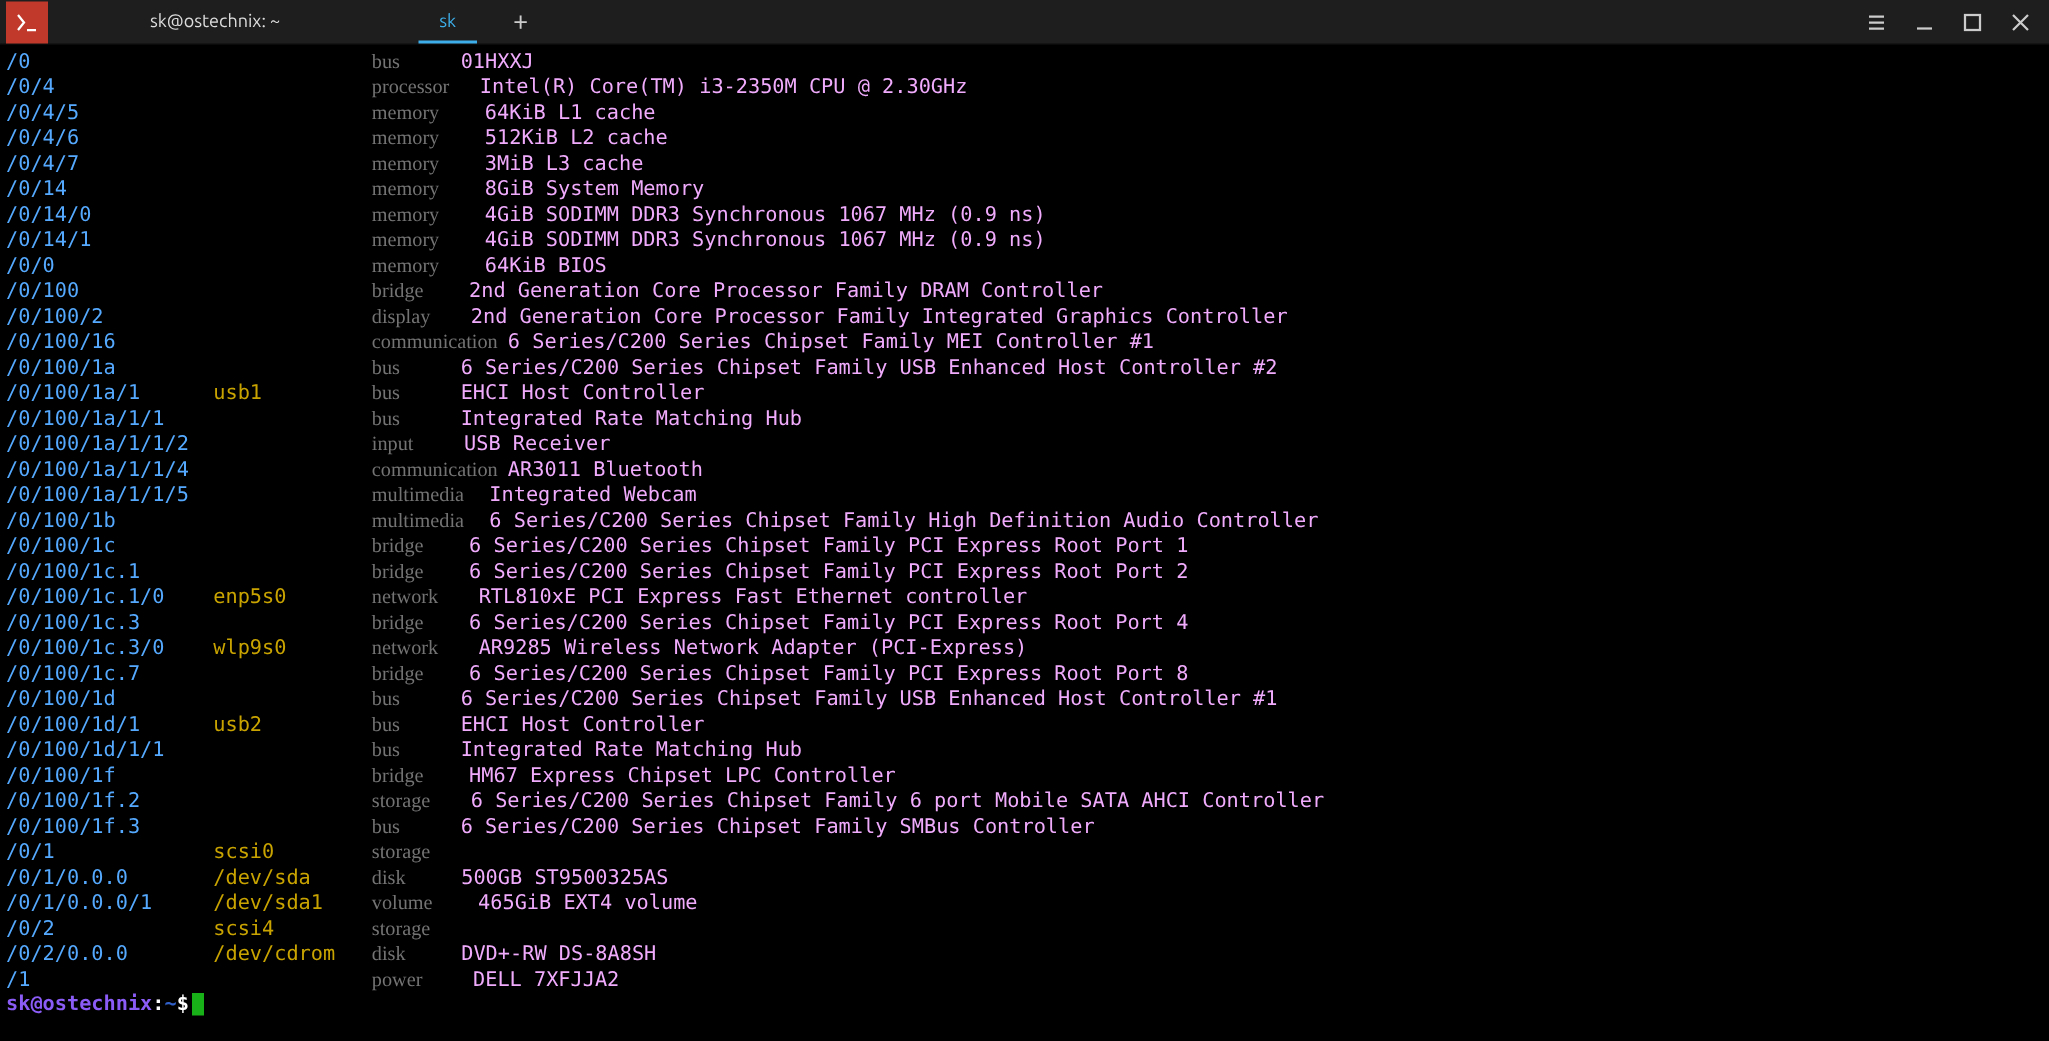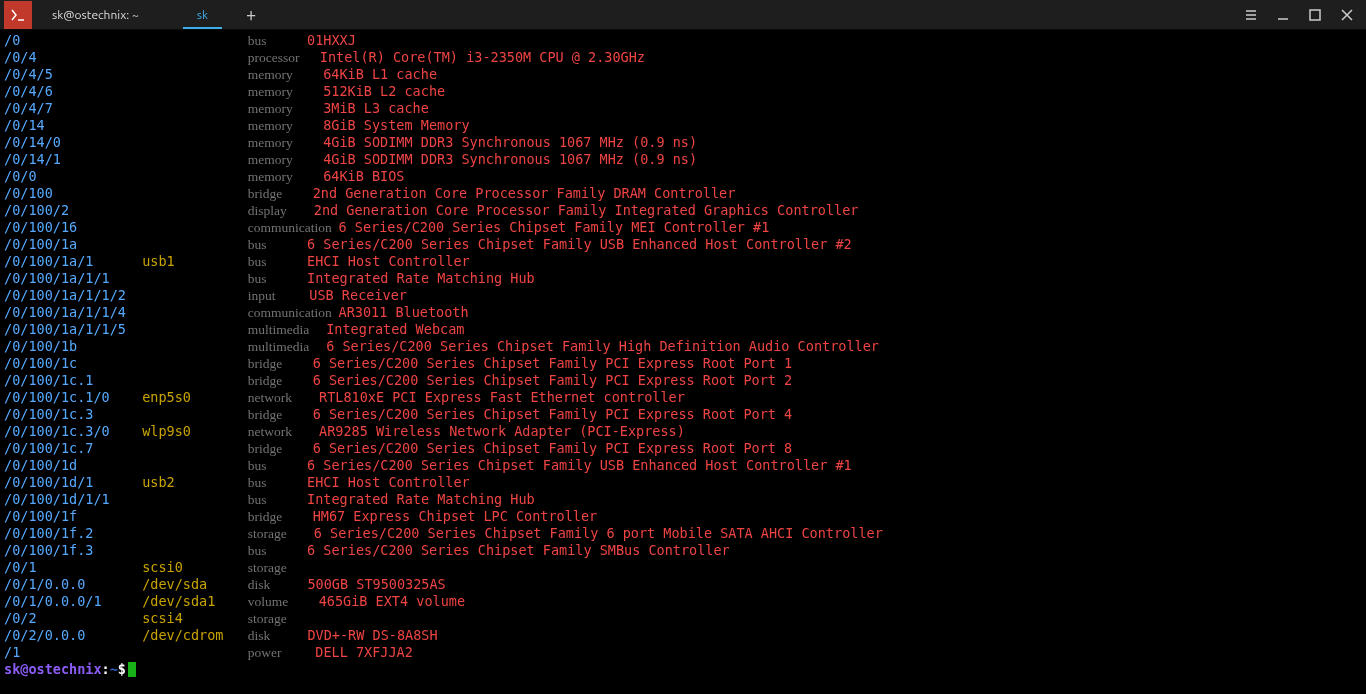--- a/index.html
+++ b/index.html
@@ -15,20 +15,21 @@
   }
   .titlebar {
     height: 30px;
     background: #1e1e1e;
     display: flex;
     align-items: center;
     color: #ccc;
     font-family: "Segoe UI", "Ubuntu", sans-serif;
     font-size: 12px;
     border-bottom: 1px solid #0a0a0a;
+    gap: 48px;
   }
   .tb-icon {
     width: 28px;
     height: 28px;
     margin-left: 4px;
     background: #c0392b;
     display: flex;
     align-items: center;
     justify-content: center;
     color: #fff;
@@ -88,21 +89,21 @@
   }
   .tb-btn svg { width: 14px; height: 14px; }
   .terminal {
     padding: 2px 4px 0 4px;
     white-space: pre;
   }
   .row { height: 17px; }
   .path   { color: #55aaff; display: inline-block; }
   .device { color: #c9a400; display: inline-block; }
   .class  { color: #737373; display: inline-block; font-family: Liberation Serif, serif; }
-  .desc   { color: #ef4444; display: inline-block; }
+  .desc   { color: #f0abfc; display: inline-block; }
   .prompt .user { color: #8b5cf6; font-weight: bold; }
   .prompt .colon { color: #fff; font-weight: bold; }
   .prompt .cwd { color: #3060c8; font-weight: bold; }
   .prompt .sym { color: #fff; font-weight: bold; }
   .cursor {
     display: inline-block;
     width: 8px;
     height: 15px;
     background: #18b218;
     vertical-align: text-bottom;

